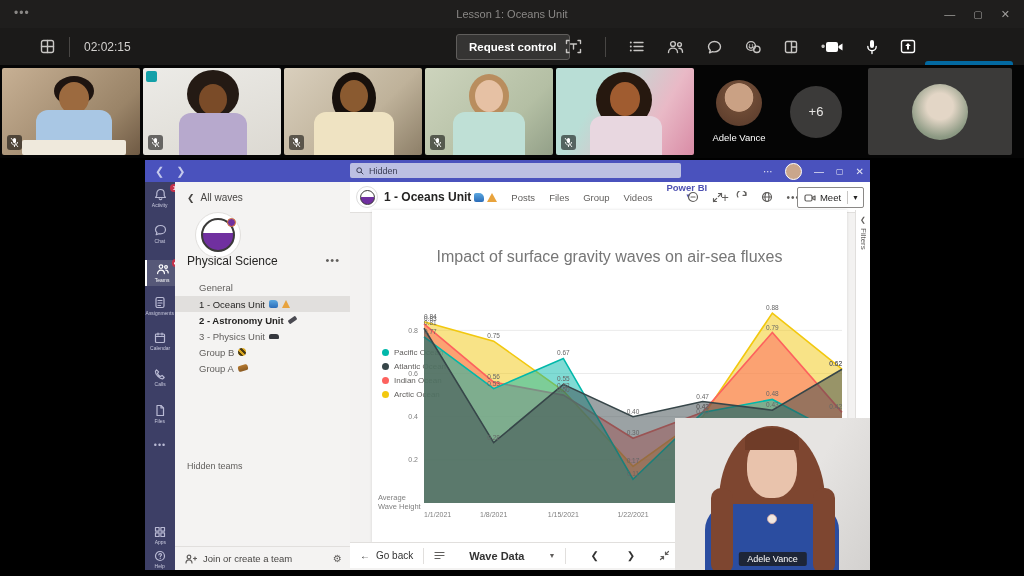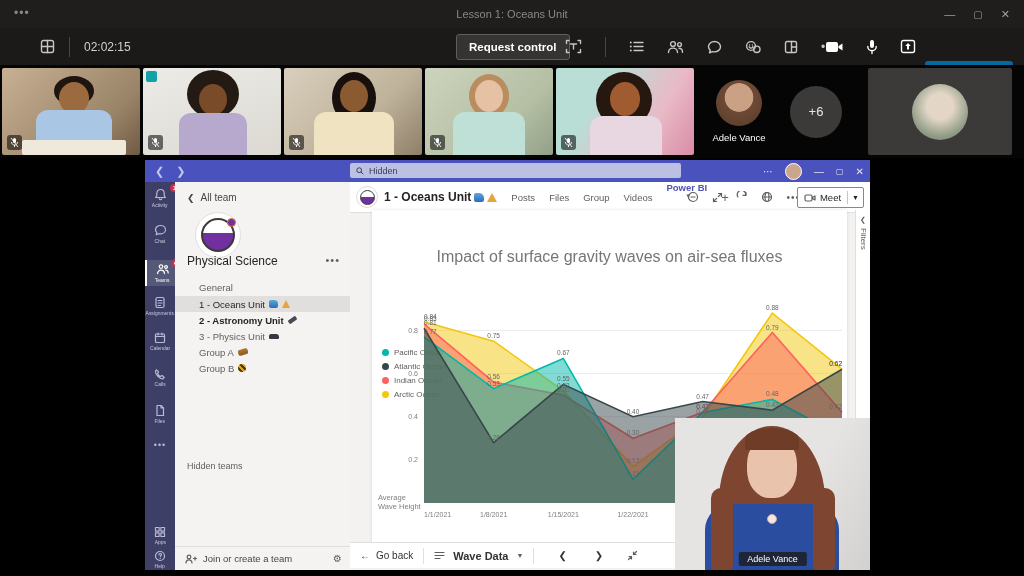--- a/index.html
+++ b/index.html
@@ -411,21 +411,21 @@
             <path class="icnR" d="M4.8 4.8c.2-.8.8-1.2 1.4-1.2.8 0 1.3.5 1.3 1.1 0 .9-1.2 1-1.2 2"></path>
             <circle cx="6.2" cy="8.4" r=".6" fill="#b9bad4"></circle>
           </svg>
         <span class="raillbl">Help</span>
       </div>
     </div>
 
     <div class="sidebar">
       <div class="allteams">
         <span style="font-size:9px;">❮</span>
-        <span>All team</span>
+        <span>All waves</span>
       </div>
       <div class="teamavatar">
         <span class="flask">
             <span class="flaskdot"></span>
           </span>
       </div>
       <div class="teamname">Physical Science</div>
       <div class="teamdots">•••</div>
 
       <div class="chanlist">
@@ -439,26 +439,26 @@
         </div>
         <div class="chan unread">
           <span>2 - Astronomy Unit</span>
           <span class="emo" style="width:9px;height:4px;background:#4a4a52;transform:rotate(-35deg);border-radius:1px;"></span>
         </div>
         <div class="chan">
           <span>3 - Physics Unit</span>
           <span class="emo" style="width:10px;height:5px;background:#35383e;border-radius:2px 3px 1px 1px;"></span>
         </div>
         <div class="chan">
+          <span>Group B</span>
+          <span class="emo" style="width:8px;height:8px;border-radius:50%;background:repeating-linear-gradient(45deg,#d9a621 0 2px,#4a3a10 2px 4px);"></span>
+        </div>
+        <div class="chan">
           <span>Group A</span>
           <span class="emo" style="width:10px;height:6px;background:linear-gradient(#b5792f,#8a5a22);transform:rotate(-15deg);border-radius:2px;"></span>
-        </div>
-        <div class="chan">
-          <span>Group B</span>
-          <span class="emo" style="width:8px;height:8px;border-radius:50%;background:repeating-linear-gradient(45deg,#d9a621 0 2px,#4a3a10 2px 4px);"></span>
         </div>
       </div>
 
       <div class="hiddenteams">Hidden teams</div>
 
       <div class="joinbar">
         <svg width="12" height="10" viewBox="0 0 12 10">
             <circle class="icnD" cx="4" cy="3" r="1.8"></circle>
             <path class="icnD" d="M1 9c0-1.9 1.3-3.2 3-3.2S7 7.1 7 9"></path>
             <path class="icnD" d="M8.5 4.5h3M10 3v3"></path>
@@ -603,21 +603,21 @@
         <span style="font-size:7px;">❮</span>
         <span class="filters-txt">Filters</span>
       </div>
 
       <div class="pbfooter">
         <span style="display:flex;align-items:center;gap:6px;margin-left:10px;">
           <span>←</span>
           <span>Go back</span>
         </span>
         <span class="pbsep"></span>
-        <span style="display:flex;align-items:center;gap:8px;">
+        <span style="display:flex;align-items:center;gap:24px;">
           <svg width="11" height="9" viewBox="0 0 11 9">
               <path class="icnD" d="M1 1.5h9M1 4.5h9M1 7.5h5"></path>
             </svg>
           <span style="font-weight:bold;font-size:11px;">Wave Data</span>
           <span style="font-size:7px;color:#605e5c;">▼</span>
         </span>
         <span class="pbsep"></span>
         <span style="margin:0 14px;">❮</span>
         <span style="margin:0 14px;">❯</span>
         <svg width="11" height="11" viewBox="0 0 11 11" style="margin-left:10px;">

